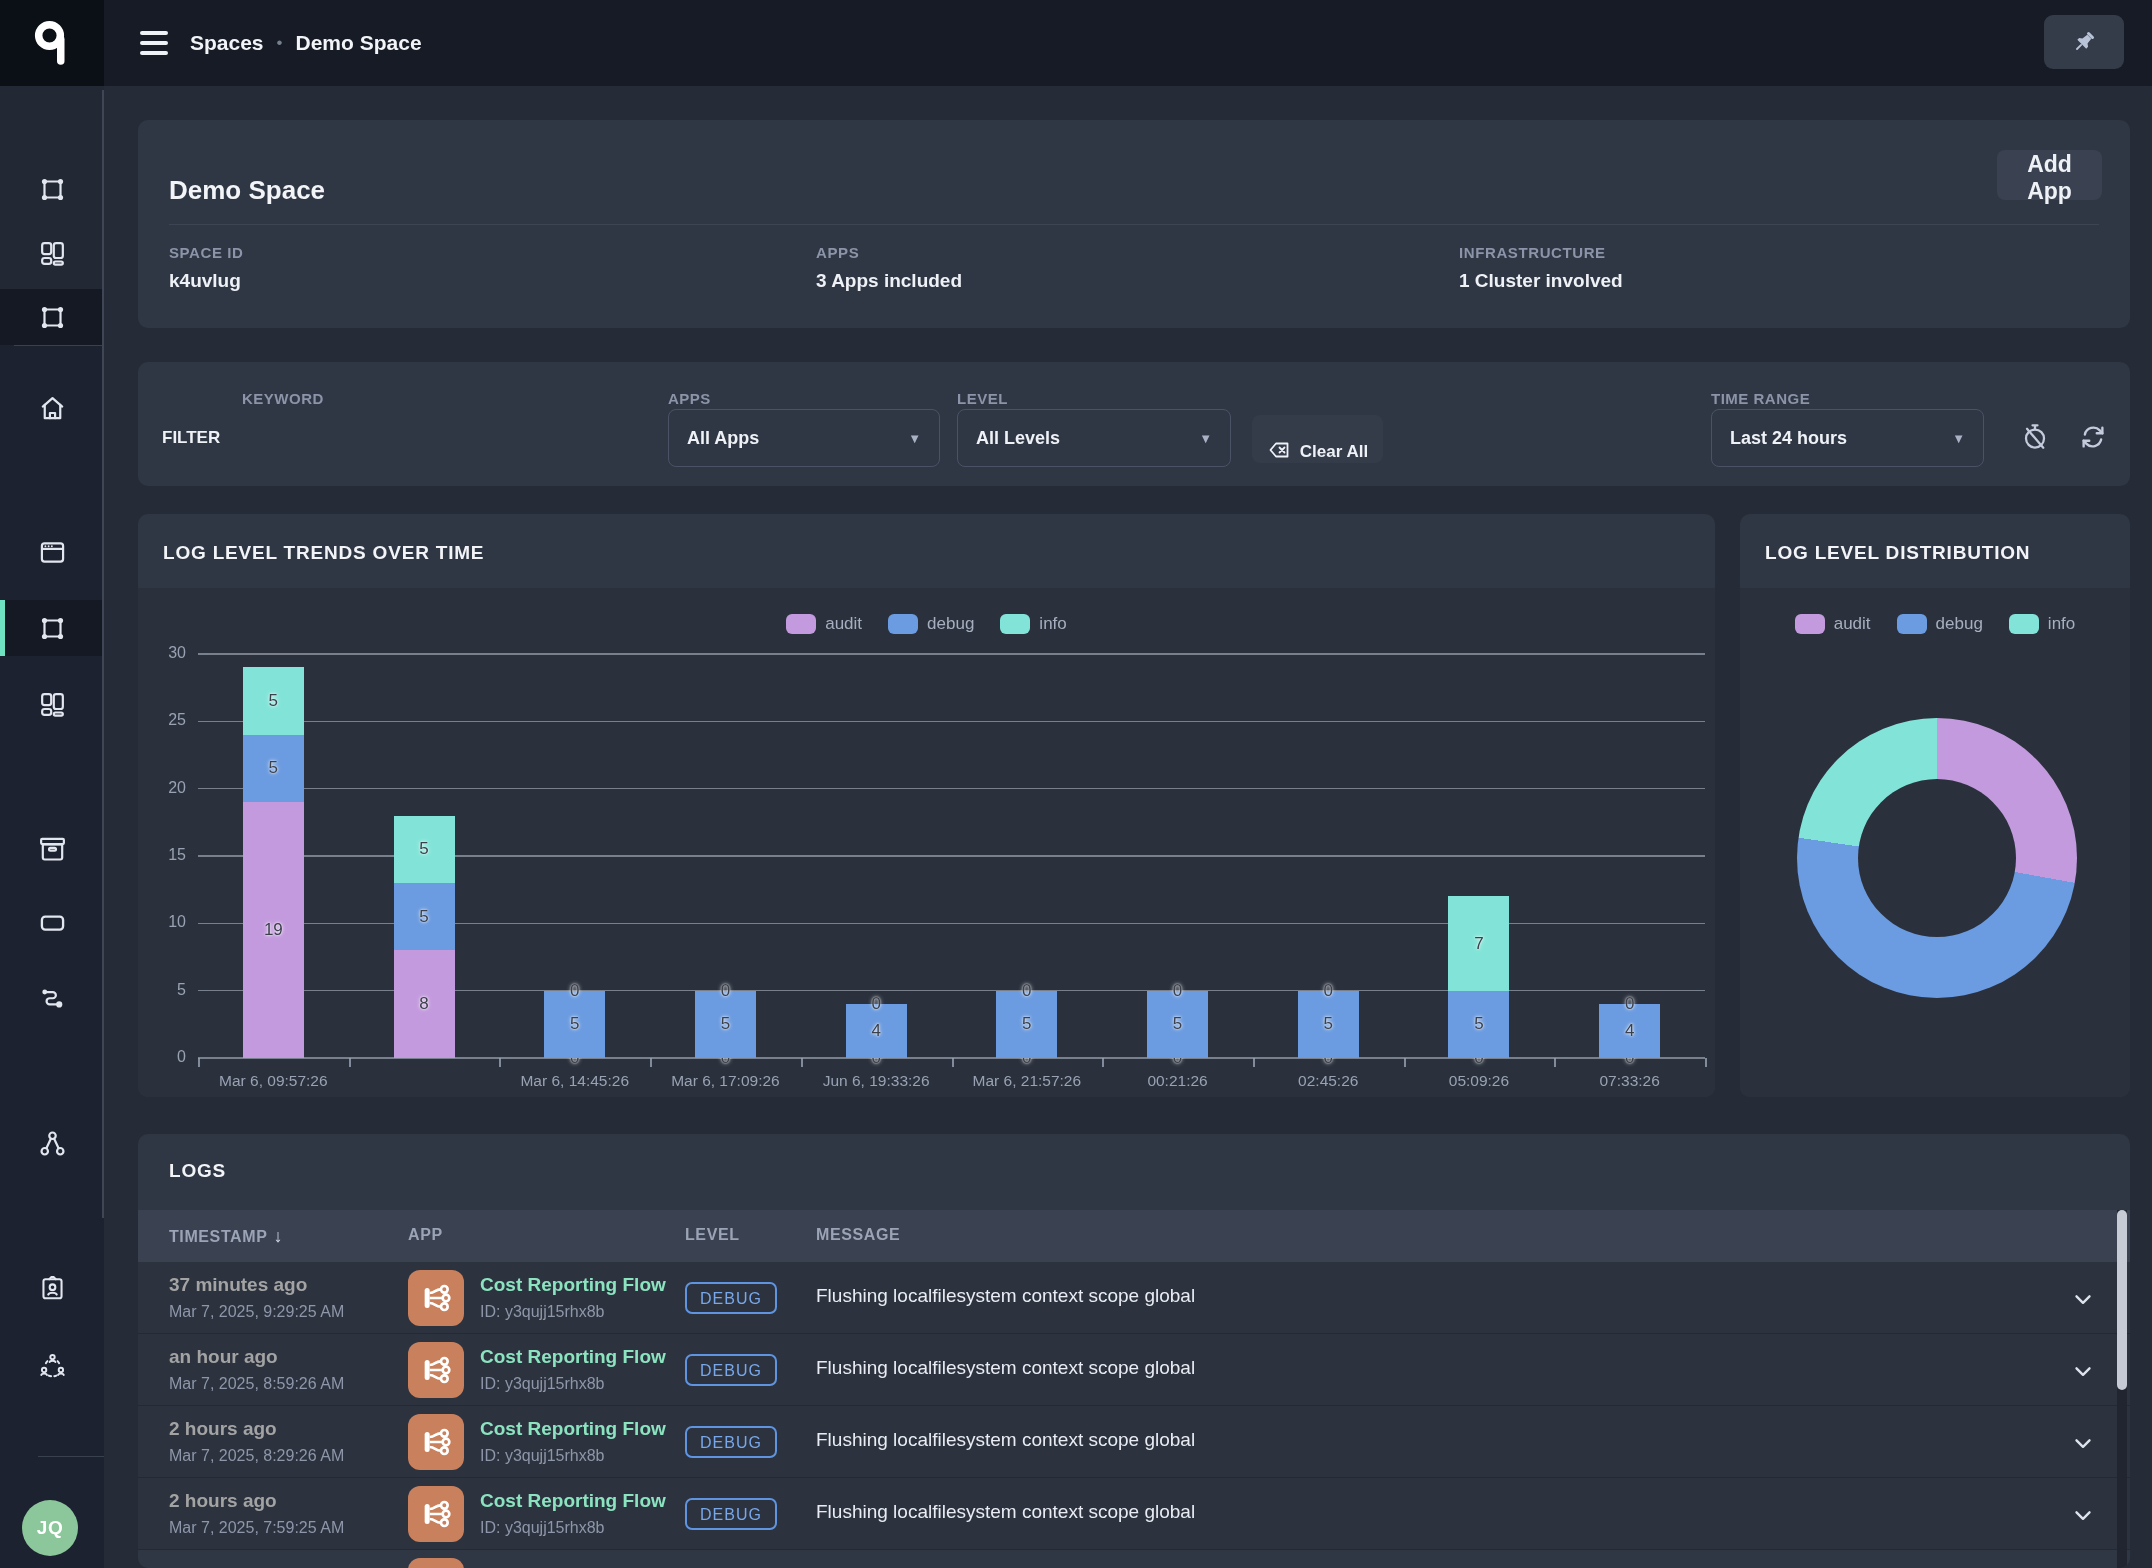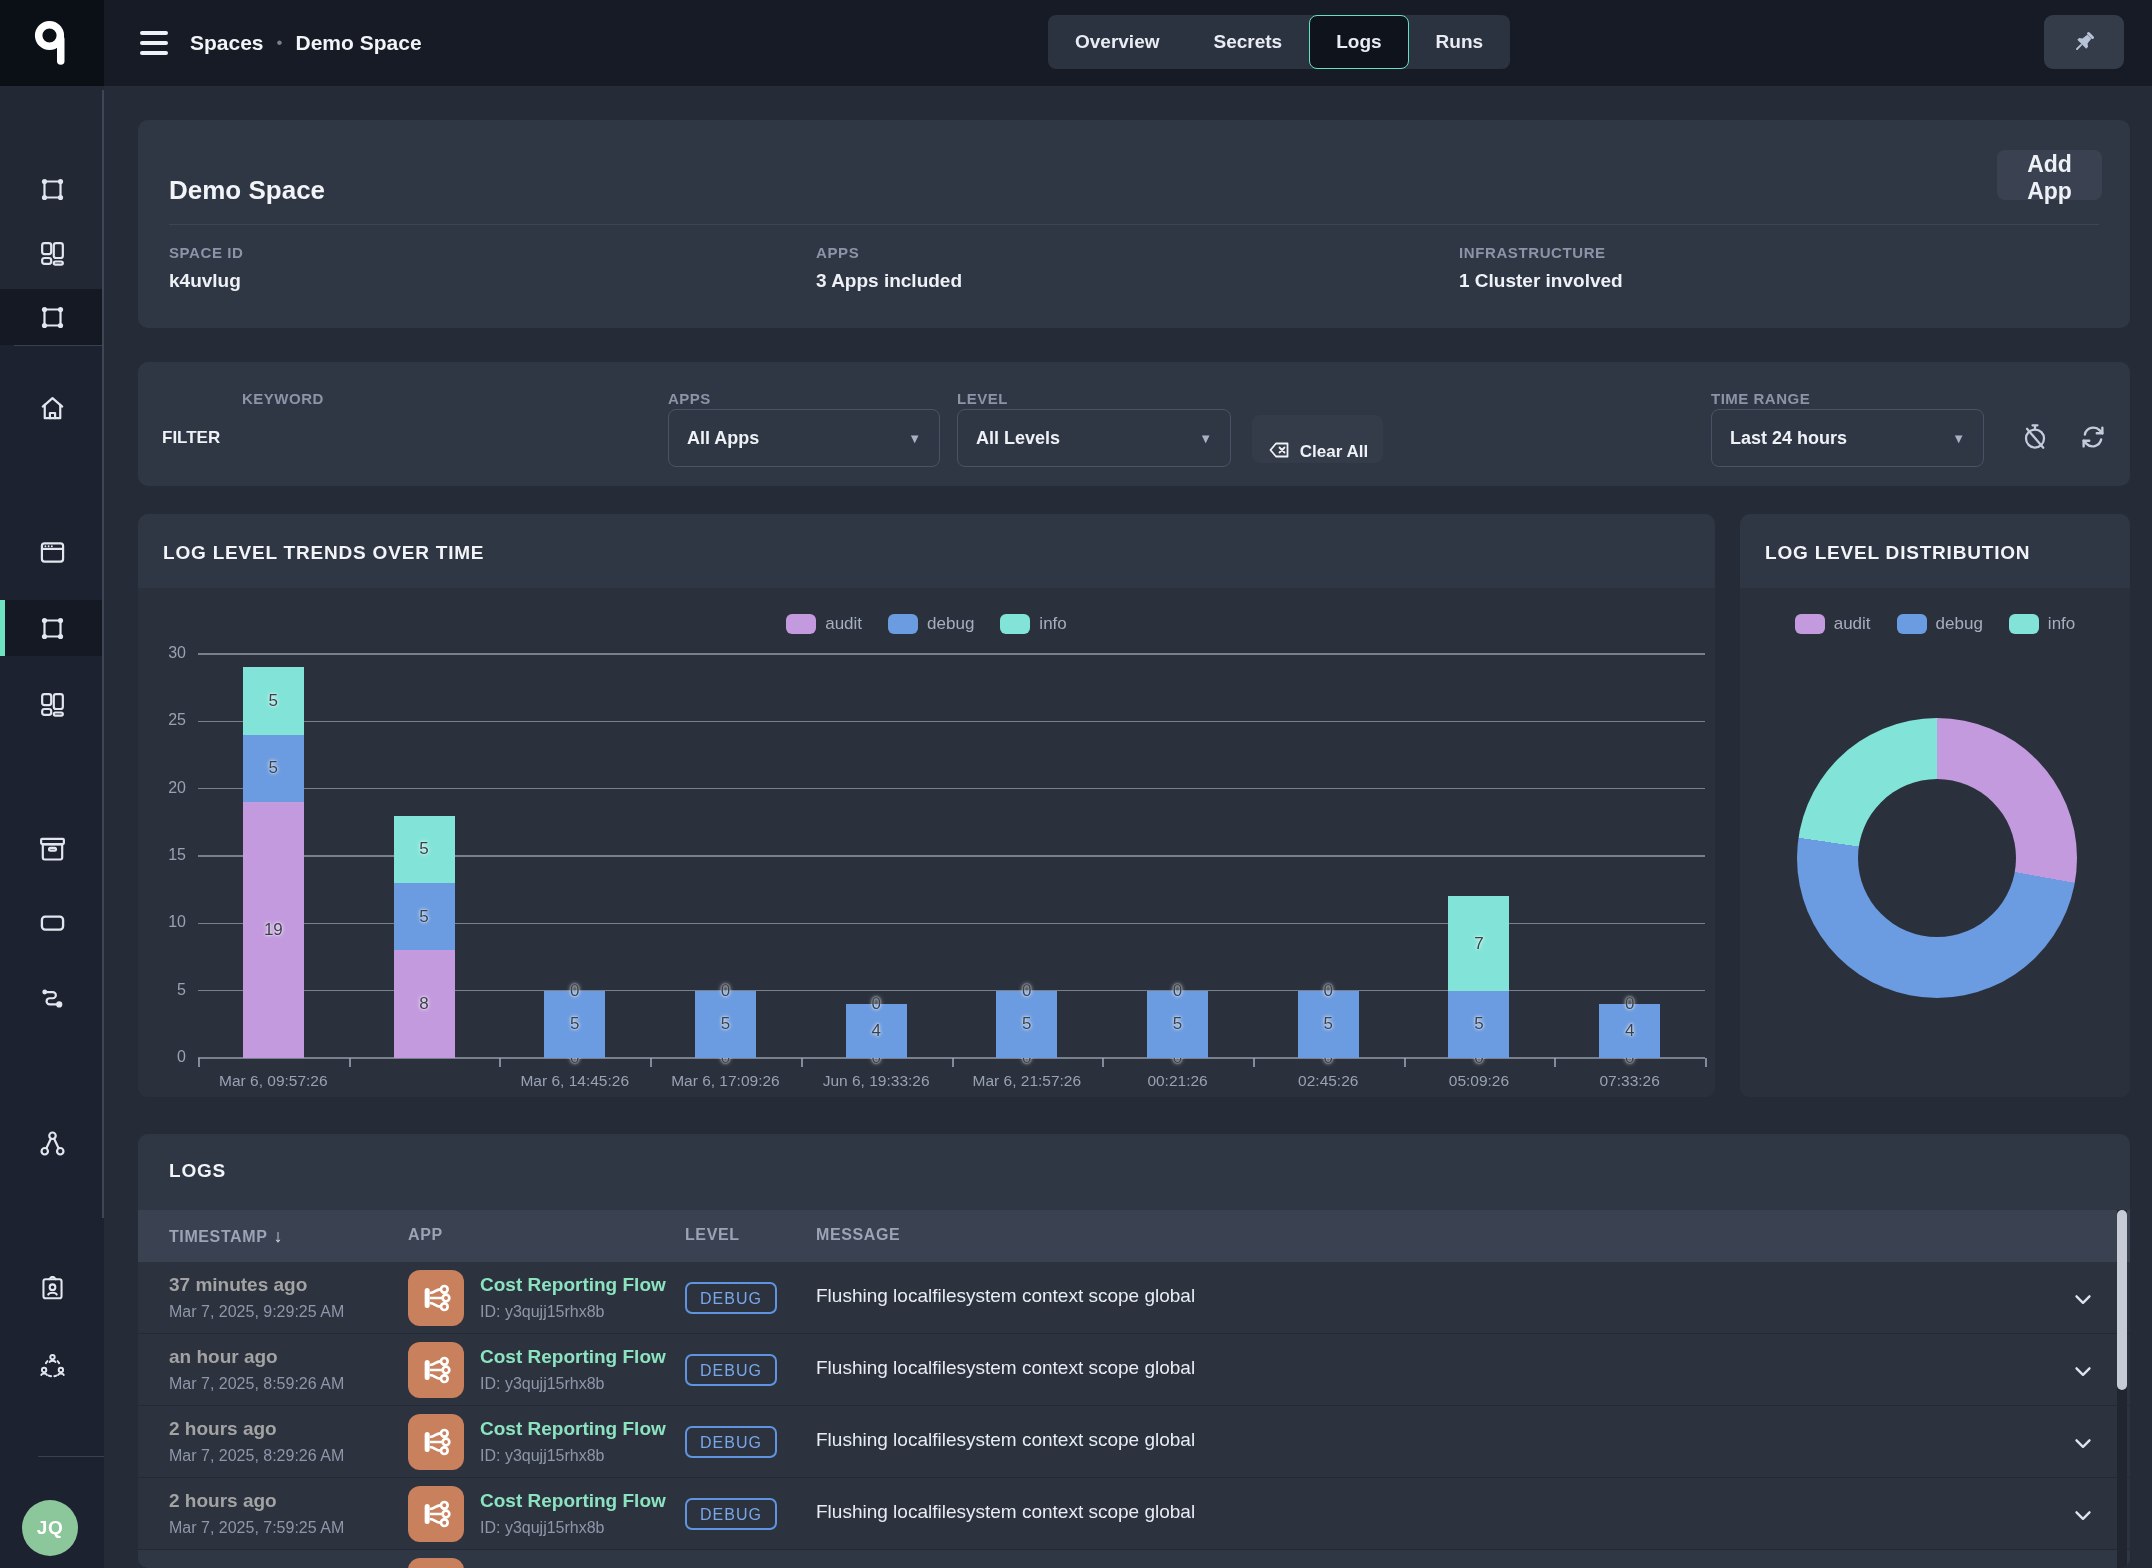--- a/index.html
+++ b/index.html
@@ -107,26 +107,20 @@
     <div class="hamburger">
         <span></span>
         <span></span>
         <span></span>
       </div>
     <nav class="breadcrumb">
       <span class="bc-root">Spaces</span>
       <span class="bc-dot">•</span>
       <span class="bc-cur">Demo Space</span>
     </nav>
-    <div class="tabs" id="tabs">
-      <button class="tab">Overview</button>
-      <button class="tab">Secrets</button>
-      <button class="tab active">Logs</button>
-      <button class="tab">Runs</button>
-    </div>
     <button class="pin-btn">
       <svg width="28" height="28" viewBox="0 0 24 24">
         <g fill="#b9c3d8" transform="rotate(45 12 12)">
           <rect x="8.3" y="2.8" width="7.4" height="2.6" rx="1.3"></rect>
           <path d="M9.6 5.6h4.8l.7 5.2 2.3 1.7v2.2H6.6v-2.2l2.3-1.7z"></path>
           <rect x="11.2" y="14.7" width="1.6" height="6.6" rx="0.8"></rect>
         </g>
       </svg>
     </button>
   </header>

